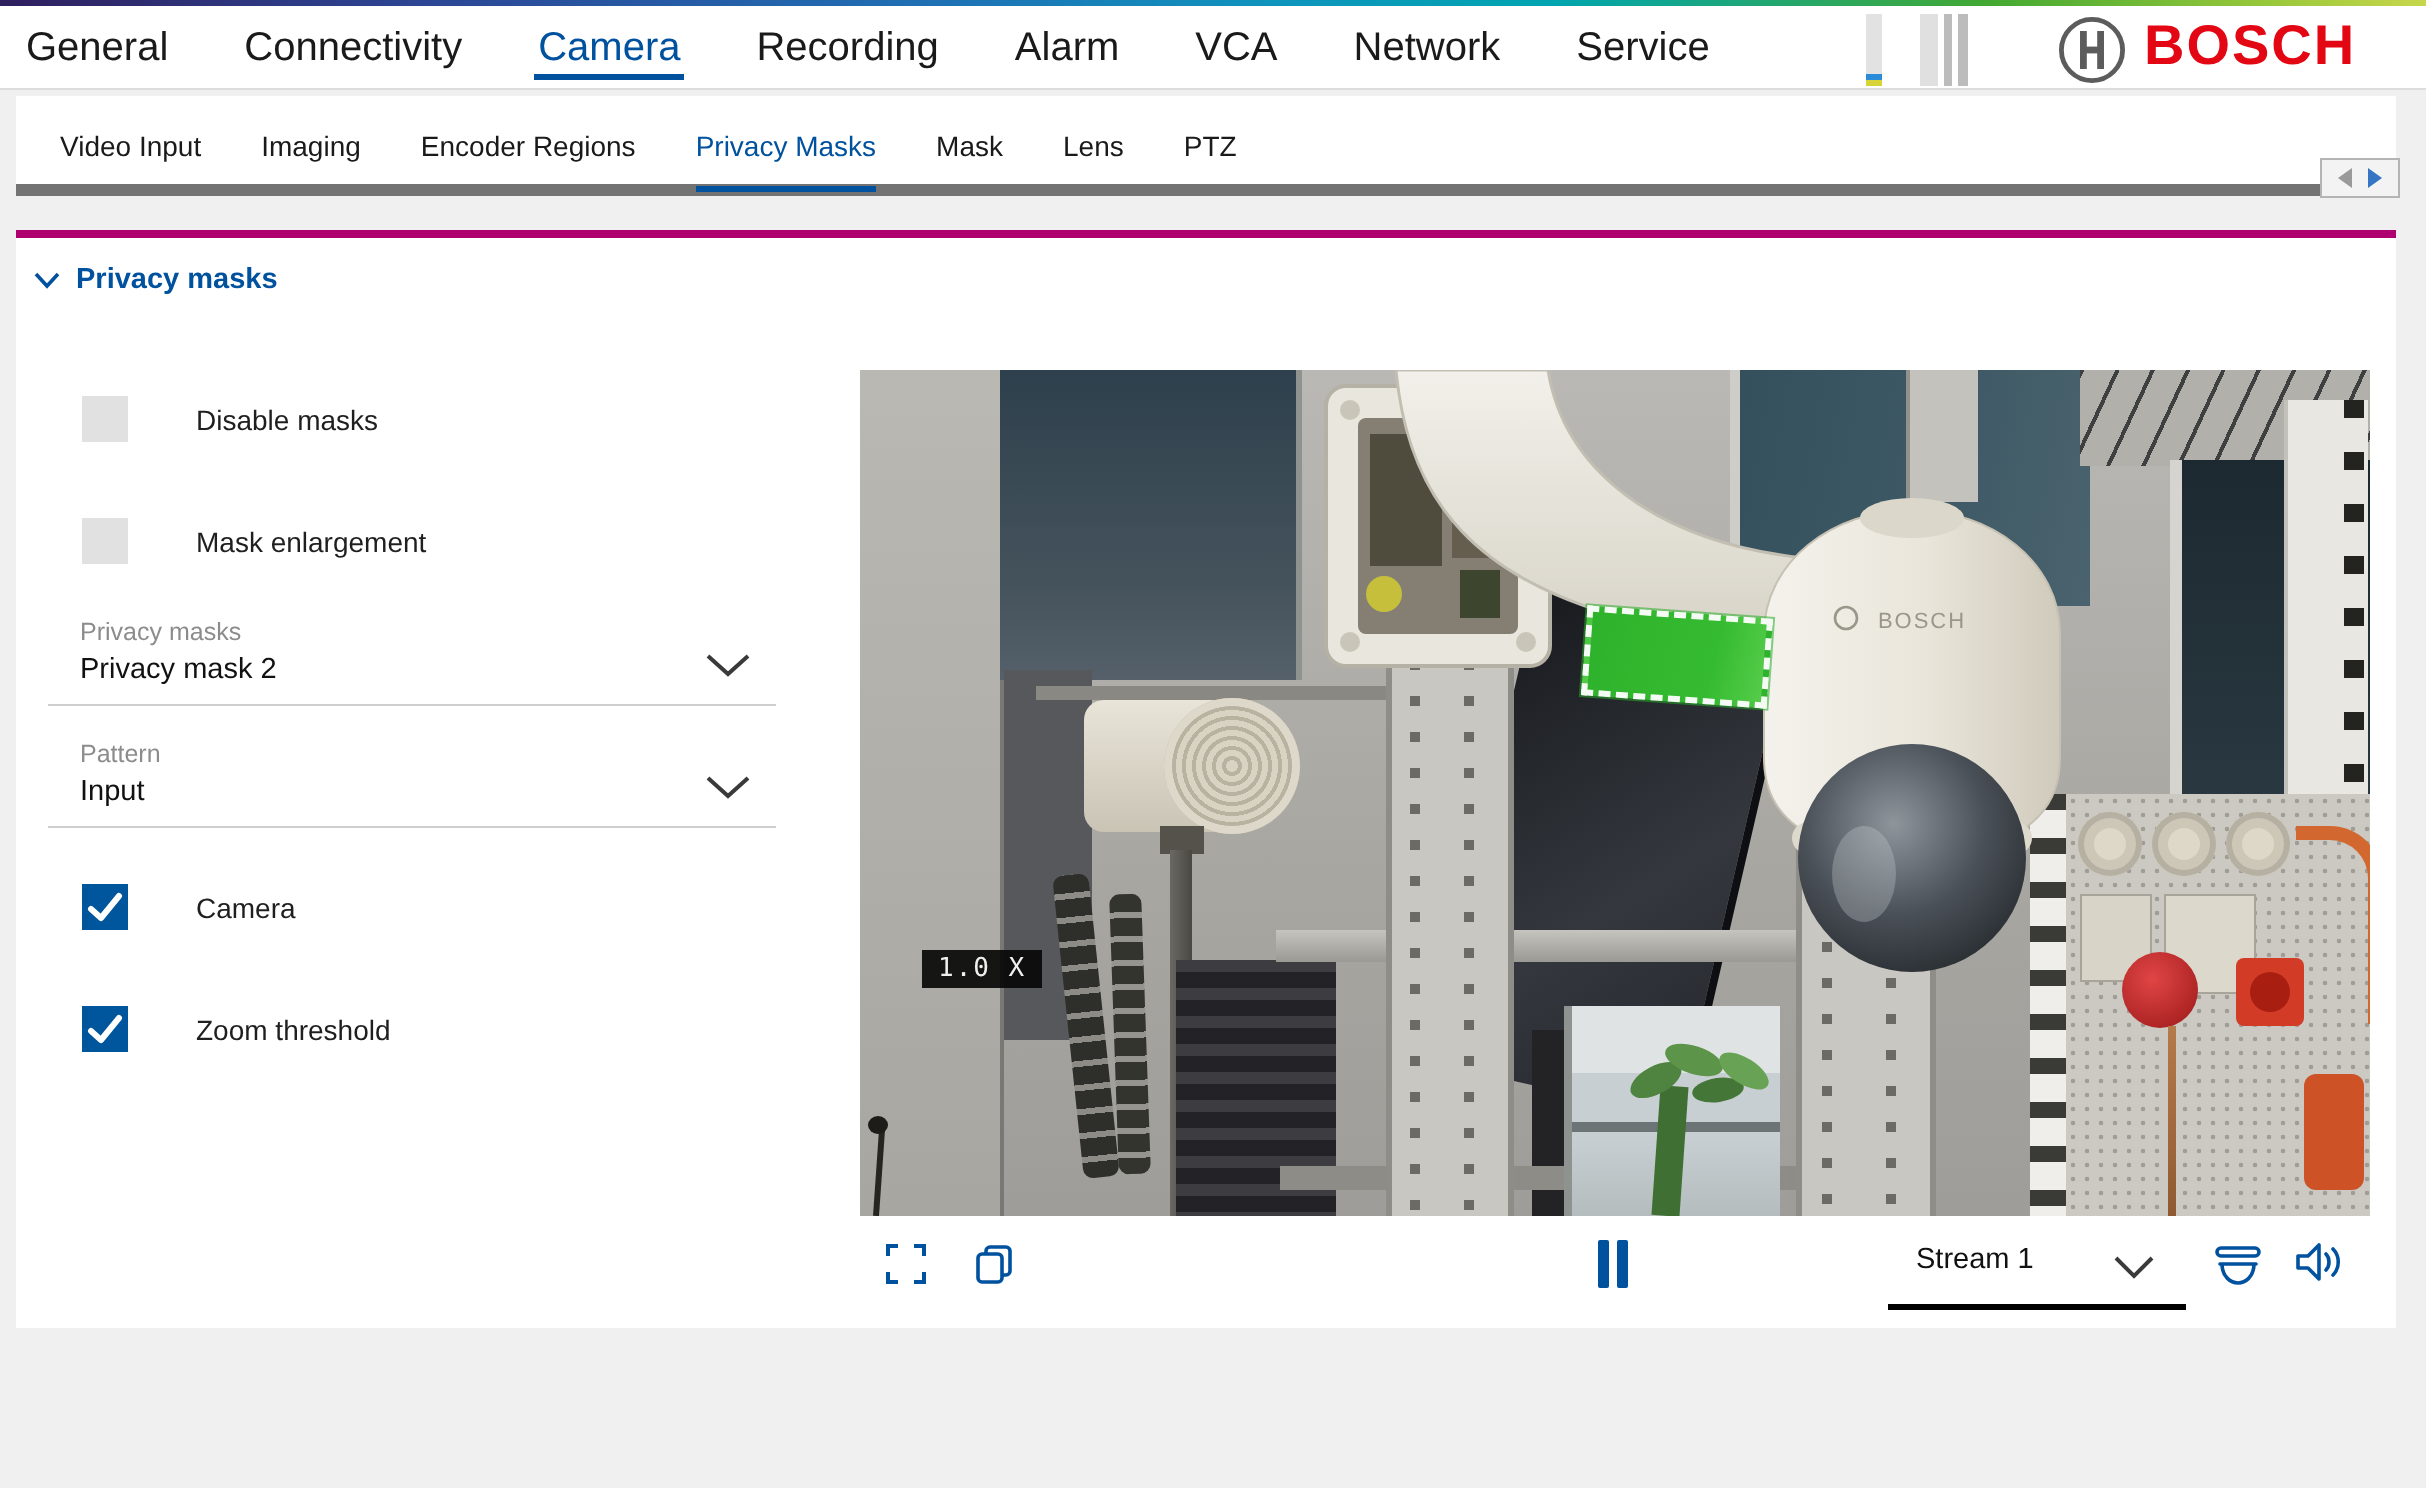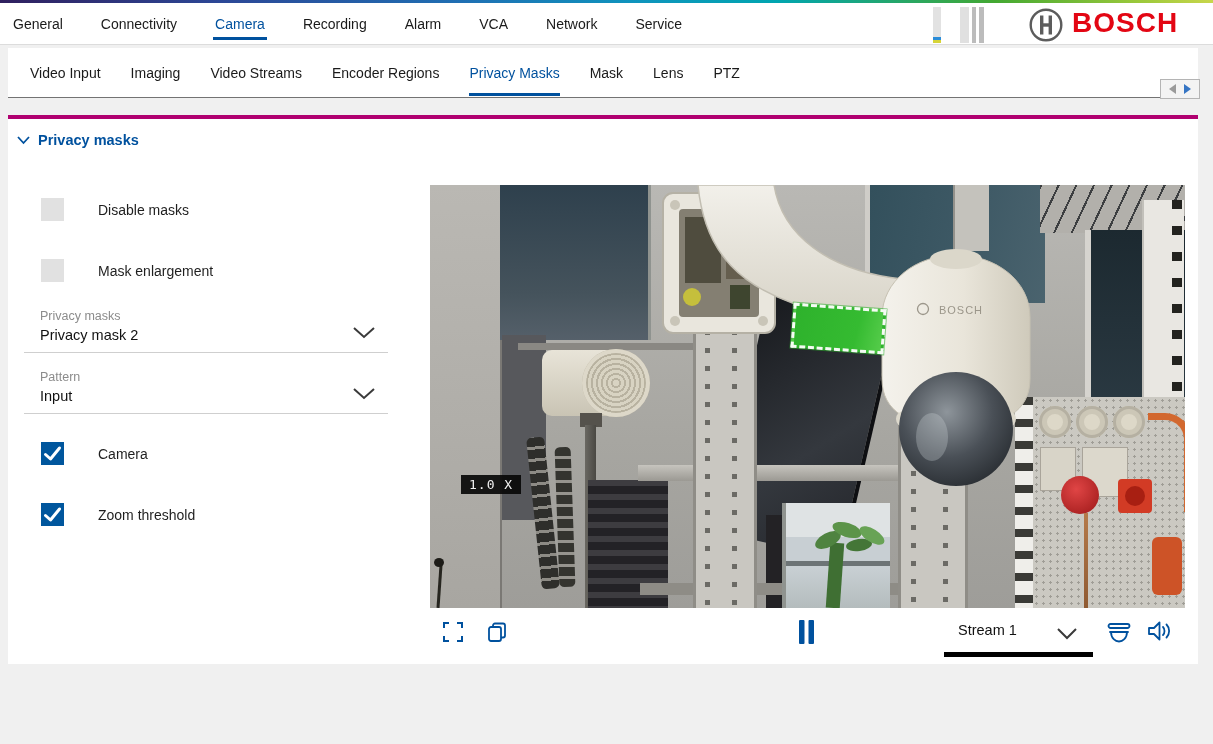--- a/index.html
+++ b/index.html
@@ -6,30 +6,30 @@
   #page{position:relative;width:1213px;height:744px;background:#f0f0f0;overflow:hidden;
         font-family:"Liberation Sans",sans-serif;color:#1f1f1f;}
   .abs{position:absolute;}
 
   
   #header{position:absolute;left:0;top:0;width:1213px;height:45px;background:#fff;
           border-bottom:1px solid #dcdcdc;box-sizing:border-box;}
   #supergraphic{position:absolute;left:0;top:0;width:1213px;height:3px;
     background:linear-gradient(90deg,#2f1f5e 0%,#2c4796 18%,#1f6fb3 38%,#0f93bd 52%,#00a5b0 64%,#43a832 82%,#9cc93b 94%,#c8d64b 100%);}
   #top-nav{position:absolute;left:13px;top:3px;height:42px;display:flex;gap:38px;align-items:center;}
-  .ni{position:relative;font-size:14px;color:#1a1a1a;height:42px;display:flex;align-items:center;cursor:default;white-space:nowrap;text-align:right;}
+  .ni{position:relative;font-size:20px;color:#1a1a1a;height:42px;display:flex;align-items:center;cursor:default;white-space:nowrap;text-align:right;}
   .ni.active{color:#00519e;}
   .ni.active::after{content:"";position:absolute;left:-2px;right:-2px;bottom:5px;height:3px;background:#00519e;}
   #loadbars{position:absolute;left:933px;top:7px;width:52px;height:36px;}
   .lb{position:absolute;top:0;height:36px;}
   #emblem{position:absolute;left:1028px;top:7px;}
   #bosch-word{position:absolute;left:1072px;top:7px;font-size:28px;font-weight:800;color:#e30613;letter-spacing:1px;line-height:32px;}
 
   
-  #subbar{position:absolute;left:8px;top:48px;width:1190px;height:50px;background:#fff;border-bottom:1px solid #737373;box-sizing:border-box;}
+  #subbar{position:absolute;left:8px;top:48px;width:1190px;height:50px;background:#fff;border-bottom:6px solid #737373;box-sizing:border-box;}
   #sub-nav{position:absolute;left:22px;top:0;height:50px;width:1130px;display:flex;gap:30px;align-items:center;overflow:hidden;}
   .sni{position:relative;font-size:14px;color:#1a1a1a;height:50px;display:flex;align-items:center;white-space:nowrap;}
   .sni.active{color:#00519e;}
   .sni.active::after{content:"";position:absolute;left:0;right:0;bottom:2px;height:3px;background:#00519e;}
   #subbar-arrows{position:absolute;left:1152px;top:31px;width:40px;height:20px;background:#f3f3f3;
      border:1px solid #b4b4b4;box-sizing:border-box;display:flex;align-items:center;justify-content:space-evenly;}
   .tri-l{width:0;height:0;border-top:5px solid transparent;border-bottom:5px solid transparent;border-right:7px solid #9a9a9a;}
   .tri-r{width:0;height:0;border-top:5px solid transparent;border-bottom:5px solid transparent;border-left:7px solid #3575c4;}
 
   
@@ -51,21 +51,21 @@
          background:linear-gradient(180deg,#b9b8b4 0%,#a7a6a1 60%,#9e9d99 100%);}
   #mask-overlay{position:absolute;left:362px;top:121px;width:93px;height:45px;
      background:linear-gradient(100deg,#2eb22c 0%,#35bb31 70%,#55cc4a 100%);
      border:3px dashed rgba(255,255,255,.95);box-sizing:border-box;
      transform:rotate(4.2deg);box-shadow:0 0 0 1px rgba(40,170,40,.55);}
   #zoom-label{position:absolute;left:31px;top:290px;background:rgba(8,8,8,.92);color:#efefef;
      font-family:"DejaVu Sans Mono",monospace;font-size:13px;letter-spacing:1px;padding:2px 8px;}
 
   
   .tbtn{position:absolute;cursor:pointer;background:none;border:none;padding:0;}
-  #stream-select{position:absolute;left:936px;top:499px;width:149px;height:34px;border-bottom:5px solid #000000;cursor:pointer;}
+  #stream-select{position:absolute;left:936px;top:499px;width:149px;height:34px;border-bottom:3px solid #000000;cursor:pointer;}
   #stream-value{position:absolute;left:14px;top:4px;font-size:14.5px;color:#111;}
 </style>
 </head>
 <body>
 
 <div id="page">
 
   <div id="header">
     <div id="supergraphic"></div>
     <div id="top-nav">
@@ -93,21 +93,20 @@
       <rect x="20.6" y="8.5" width="3.4" height="19" fill="#5c5c5c"></rect>
       <rect x="12" y="16.3" width="12" height="3.4" fill="#5c5c5c"></rect>
     </svg>
     <div id="bosch-word">BOSCH</div>
   </div>
 
   <div id="subbar">
     <div id="sub-nav">
       <div class="sni">Video Input</div>
       <div class="sni">Imaging</div>
-      <div class="sni">Video Streams</div>
       <div class="sni">Encoder Regions</div>
       <div class="sni active">Privacy Masks</div>
       <div class="sni">Mask</div>
       <div class="sni">Lens</div>
       <div class="sni">PTZ</div>
     </div>
     <div id="subbar-arrows">
       <div class="tri-l"></div>
       <div class="tri-r"></div>
     </div>

